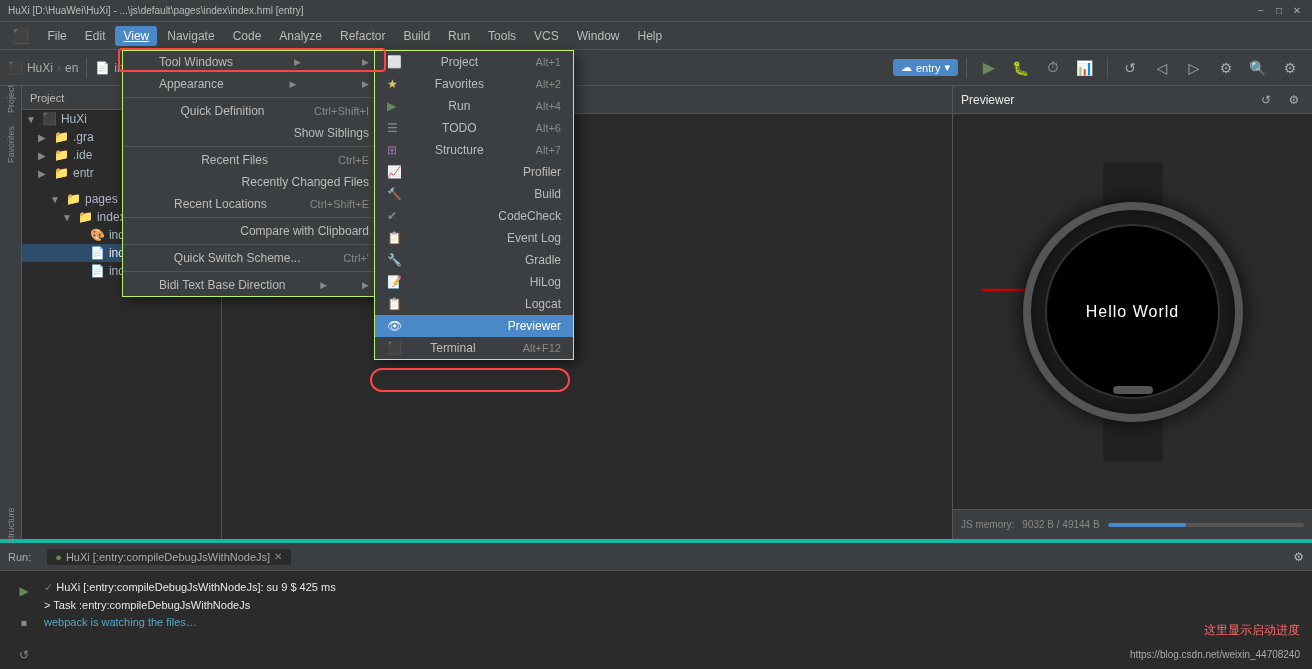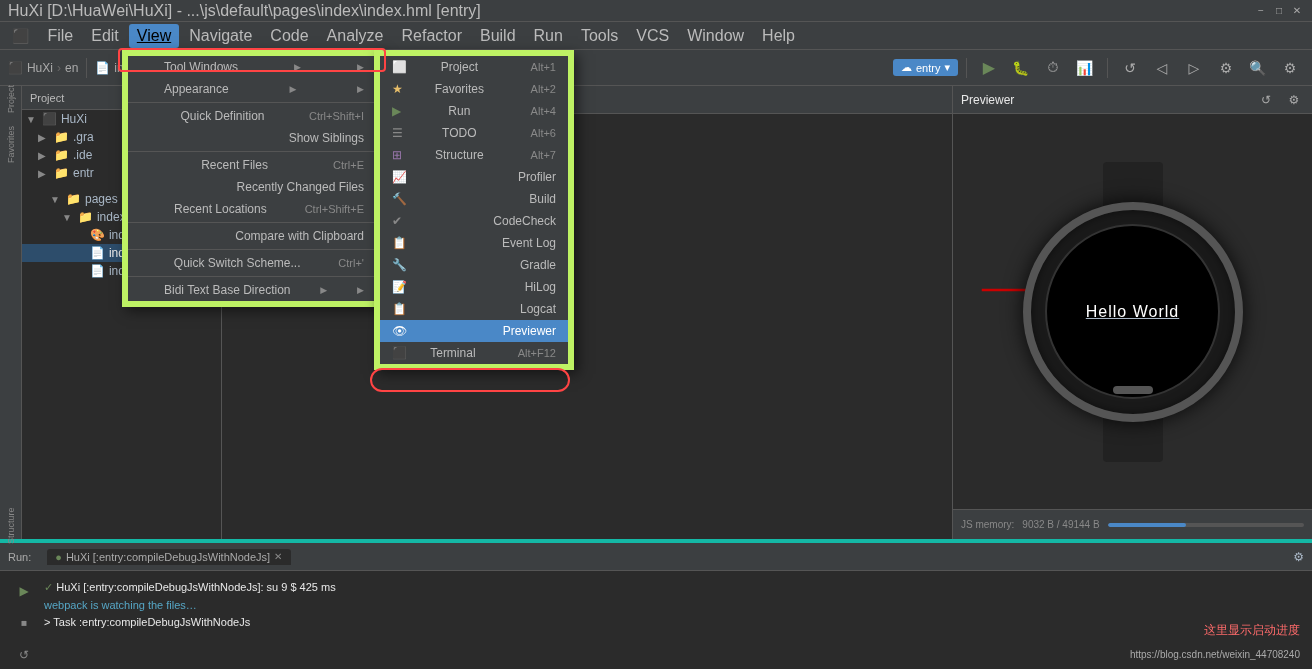--- a/index.html
+++ b/index.html
@@ -22,21 +22,21 @@
       align-items: center;
       justify-content: space-between;
       padding: 0 8px;
       border-bottom: 1px solid #555;
     }
     .title-bar-left {
       display: flex;
       align-items: center;
       gap: 4px;
       color: #bbbbbb;
-      font-size: 16px;
+      font-size: 10px;
     }
     .title-bar-controls {
       display: flex;
       gap: 4px;
     }
     .title-btn {
       width: 14px;
       height: 14px;
       display: flex;
       align-items: center;
@@ -53,26 +53,26 @@
       display: flex;
       align-items: center;
       padding: 0 4px;
       border-bottom: 1px solid #555;
       gap: 2px;
     }
     .menu-item {
       padding: 3px 8px;
       cursor: pointer;
       border-radius: 3px;
-      font-size: 16px;
+      font-size: 12px;
       color: #bbbbbb;
     }
     .menu-item.view-active {
       background: #4a88c7;
-      color: #000000;
+      color: #ffffff;
       text-decoration: underline;
     }
 
     
     .toolbar {
       height: 36px;
       background: #3c3f41;
       display: flex;
       align-items: center;
       padding: 0 8px;
@@ -433,21 +433,21 @@
     .run-label {
       font-size: 11px;
       color: #aaa;
       margin-right: 8px;
     }
 
     
     .dropdown-overlay {
       position: absolute;
       background: #3c3f41;
-      border: 6px solid #bef264;
+      border: 1px solid #bef264;
       box-shadow: 4px 4px 12px rgba(0,0,0,0.5);
       z-index: 100;
       min-width: 200px;
     }
     .dropdown-item {
       padding: 4px 12px;
       cursor: pointer;
       display: flex;
       align-items: center;
       justify-content: space-between;
@@ -651,21 +651,21 @@
       </div>
     </div>
     <div class="preview-content">
 
       <div style="position:absolute;left:20px;top:42%;width:55%;height:20px;display:flex;align-items:center;pointer-events:none;">
         <svg width="100%" height="20" viewBox="0 0 180 20">
           <line x1="0" y1="10" x2="160" y2="10" stroke="#cc0000" stroke-width="2.5"></line>
           <polygon points="160,5 175,10 160,15" fill="#cc0000"></polygon>
         </svg>
       </div>
-      <div class="watch-container" style="position:relative;text-decoration:underline;">
+      <div class="watch-container" style="position:relative;">
         <div class="watch-band-top"></div>
         <div class="watch-band-bottom"></div>
         <div class="watch-outer">
           <div class="watch-crown-top"></div>
           <div class="watch-crown-bottom"></div>
 
           <div class="watch-screen">
             <span class="watch-hello">Hello World</span>
             <div class="watch-button-bar"></div>
           </div>
@@ -698,24 +698,24 @@
       <div class="run-btn" style="color:#6a8759;">▶</div>
       <div class="run-btn" style="color:#888;">⏹</div>
       <div class="run-btn" style="color:#888;">↺</div>
     </div>
     <div class="terminal-output">
       <div>
         <span class="term-green">✓ </span>
         <span class="term-white">HuXi [:entry:compileDebugJsWithNodeJs]: su 9 $ 425 ms</span>
       </div>
       <div>
+        <span class="term-white">&gt; Task :entry:compileDebugJsWithNodeJs</span>
+      </div>
+      <div>
         <span class="term-cyan">webpack is watching the files…</span>
-      </div>
-      <div>
-        <span class="term-white">&gt; Task :entry:compileDebugJsWithNodeJs</span>
       </div>
     </div>
     <div style="display:flex;flex-direction:column;justify-content:center;gap:4px;margin-left:20px;">
       <span class="term-cn">这里显示启动进度</span>
     </div>
     <div style="position:absolute;bottom:8px;right:12px;">
       <span class="term-url">https://blog.csdn.net/weixin_44708240</span>
     </div>
   </div>
 </div>

